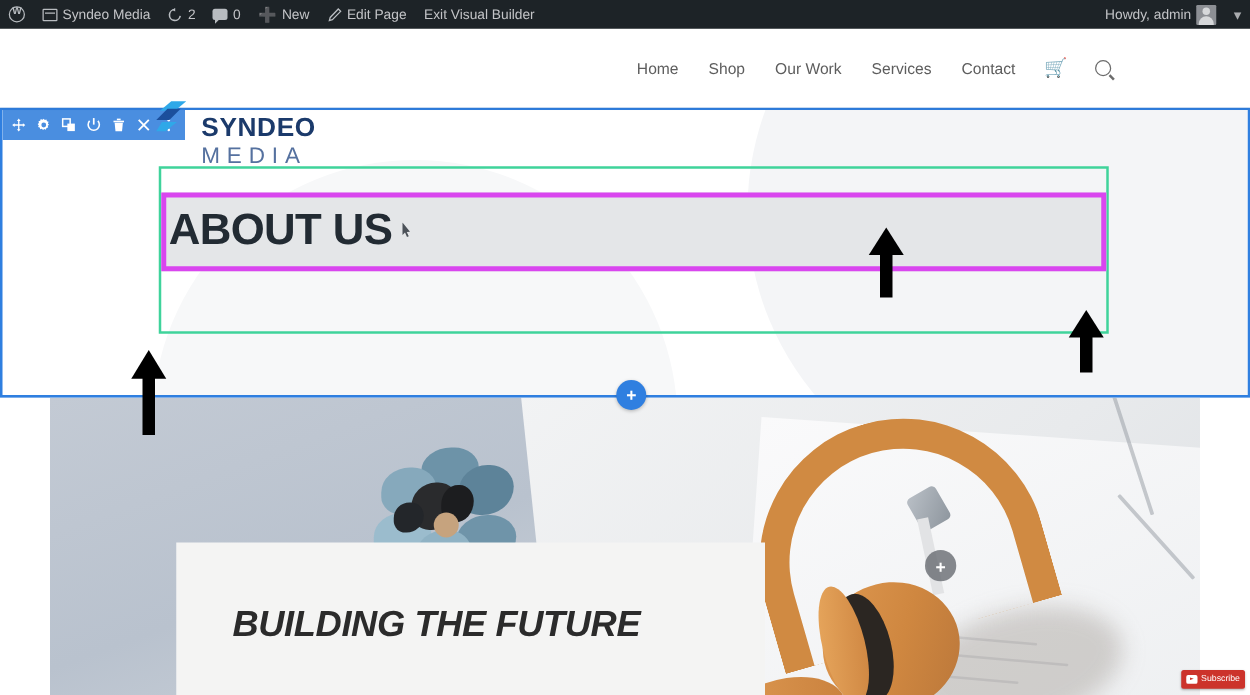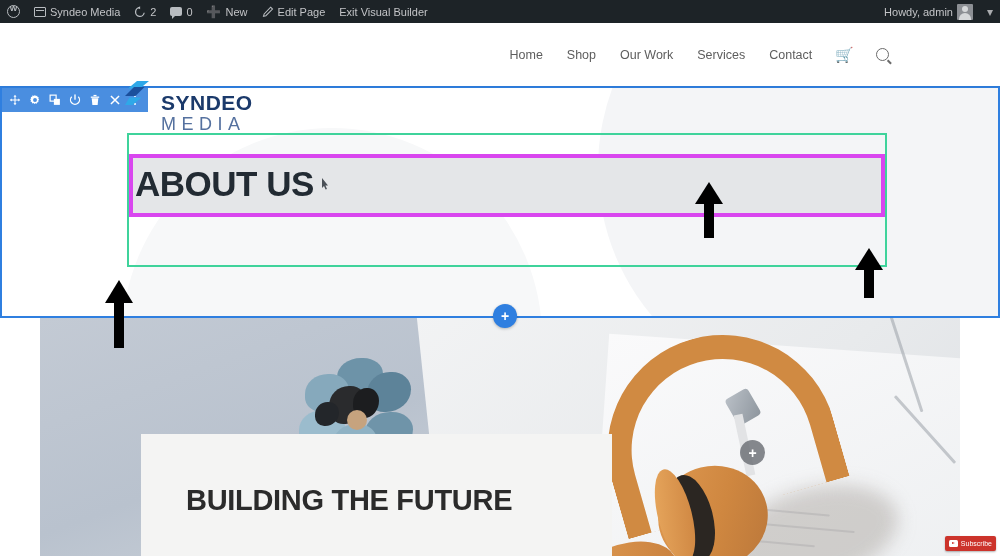--- a/index.html
+++ b/index.html
@@ -256,20 +256,21 @@
   #hero-card{
     position:absolute; left:141px; top:434px;
     width:471px; height:122px;
     background:#f4f4f3;
     z-index:14;
   }
   #hero-title{
     position:absolute; left:45px; top:50px;
     font-size:29px; font-weight:800; color:#2b2b2b; letter-spacing:-.3px;
     white-space:nowrap;
+    font-style:italic;
   }
   #hero-sub{
     position:absolute; left:46px; top:97px;
     font-size:13.5px; color:#7a7a7a; white-space:nowrap;
   }
 
   
   .add-circle{
     position:absolute; border-radius:50%;
     display:flex; align-items:center; justify-content:center;

